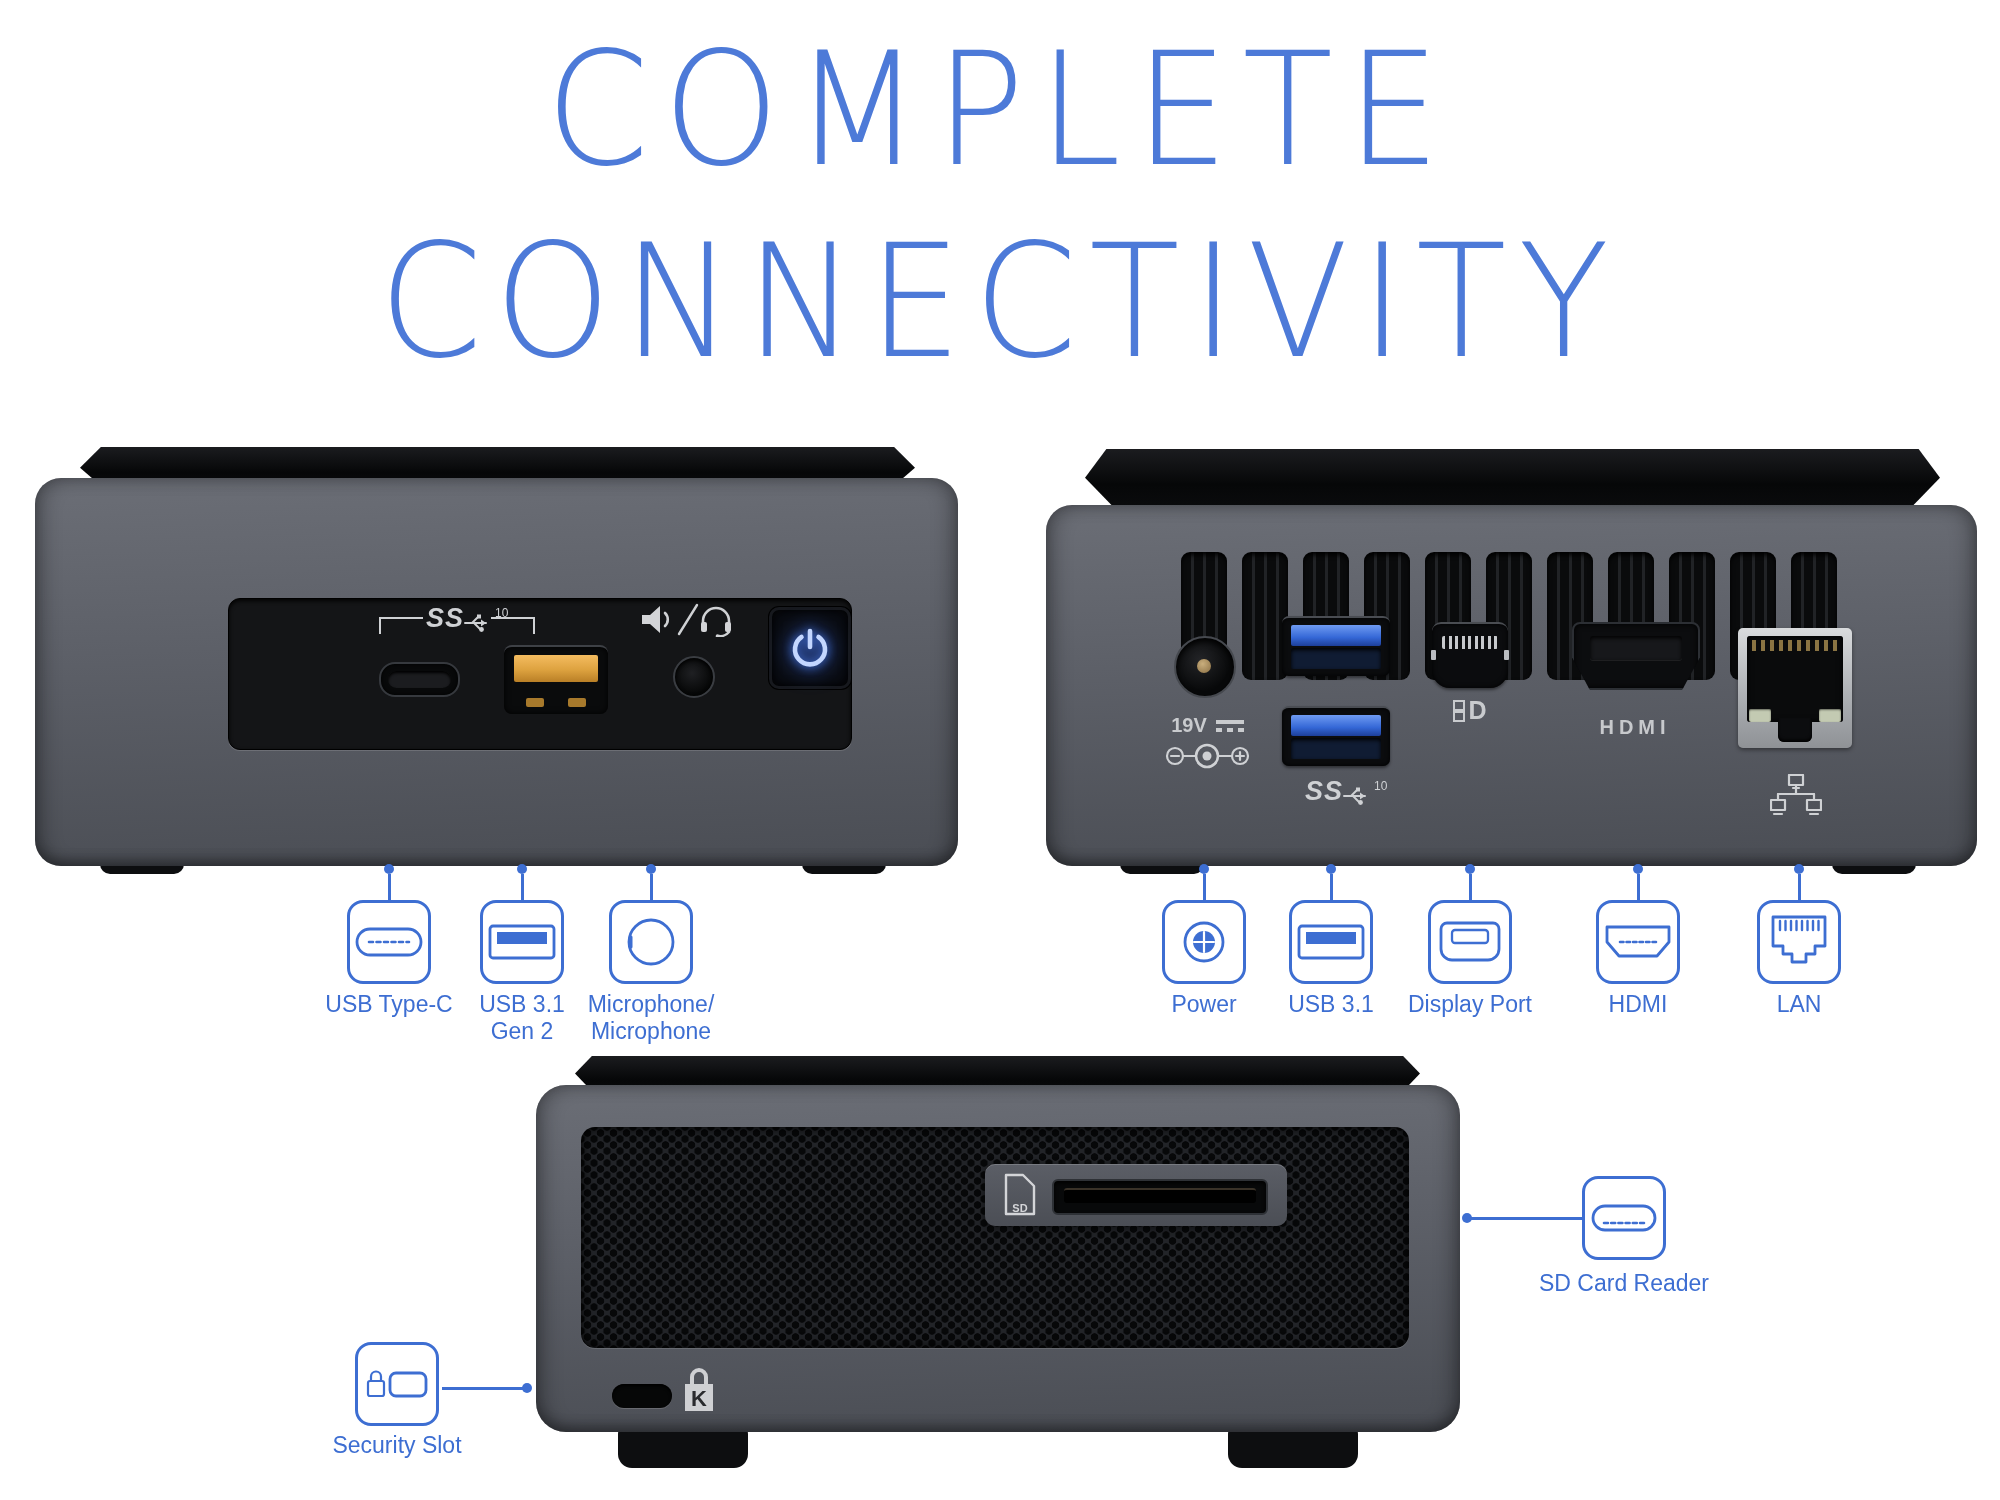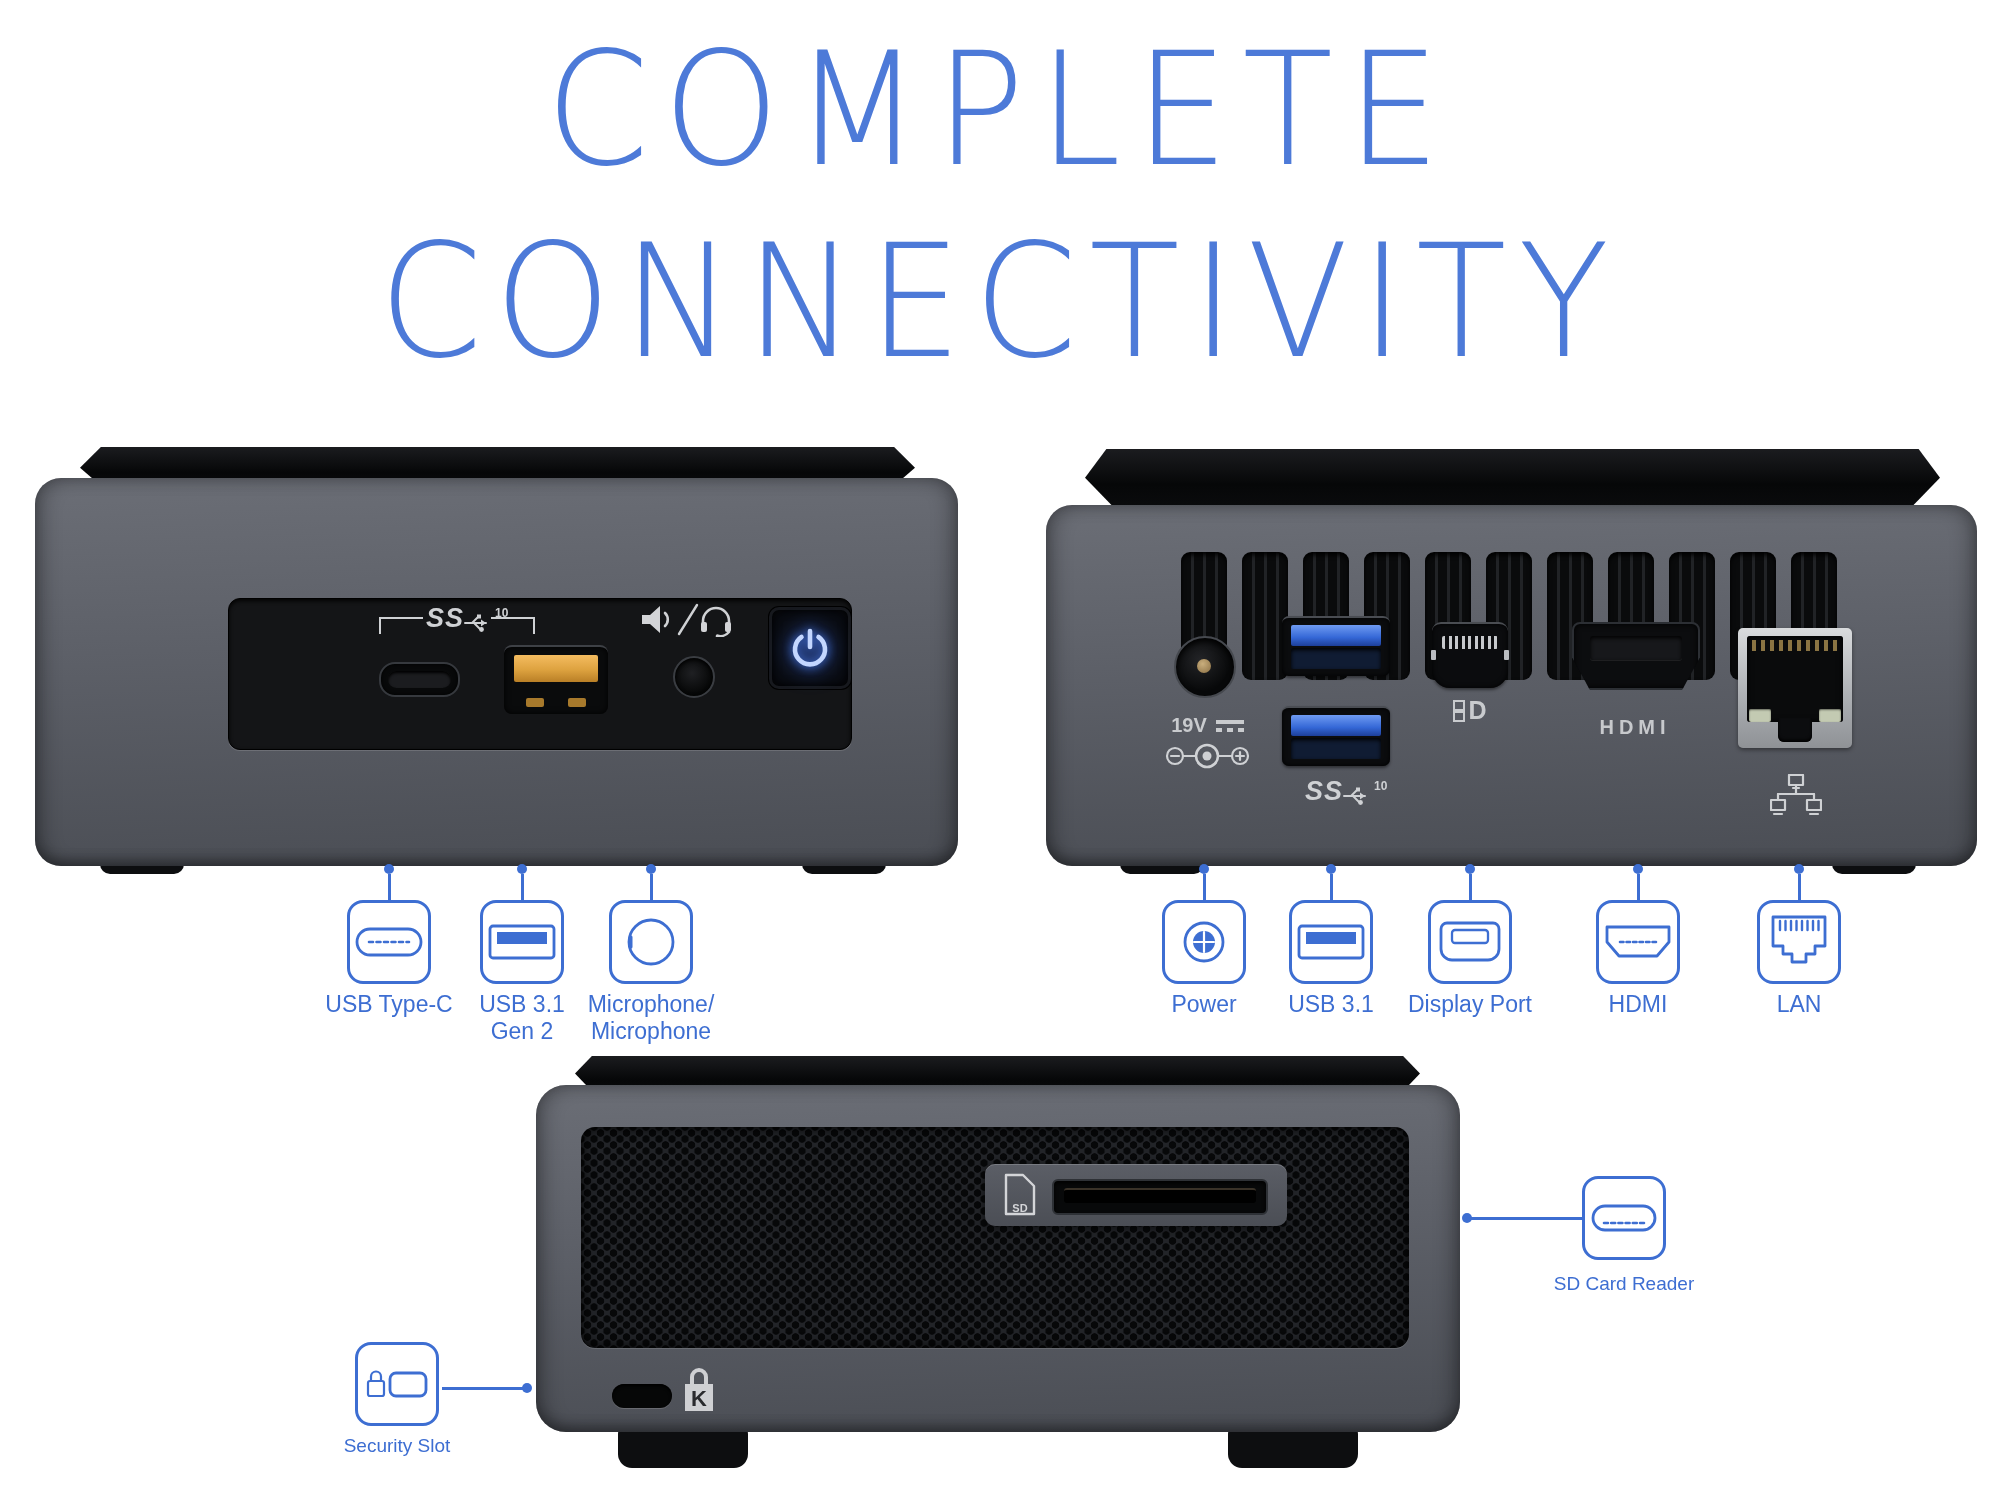--- a/index.html
+++ b/index.html
@@ -37,21 +37,21 @@
   }
 
   
   .front-panel{
     position:absolute;background:#141517;border-radius:12px;
     border:1px solid #000;
     box-shadow:0 1px 0 rgba(255,255,255,.14), inset 0 2px 4px rgba(0,0,0,.9);
   }
   .ss-unit{display:inline-flex;align-items:flex-start;color:#cfd1d4;}
   .ss-txt{font-style:italic;font-weight:bold;font-size:27px;line-height:23px;letter-spacing:1px;}
-  .ss-sup{font-size:12px;line-height:12px;font-weight:bold;margin-left:1px;}
+  .ss-sup{font-size:12px;line-height:12px;font-weight:normal;margin-left:1px;}
   .bracket-l{position:absolute;width:42px;height:15px;border-top:2.5px solid #cfd1d4;border-left:2.5px solid #cfd1d4;}
   .bracket-r{position:absolute;width:42px;height:15px;border-top:2.5px solid #cfd1d4;border-right:2.5px solid #cfd1d4;}
 
   .usbc-port{
     position:absolute;background:#08090a;border-radius:16px;border:2px solid #36393e;
     box-shadow:inset 0 0 4px #000;
   }
   .usbc-port::after{
     content:"";position:absolute;left:7px;right:7px;top:7px;bottom:7px;
     background:#1b1c1f;border-radius:10px;box-shadow:inset 0 2px 3px #000;
@@ -185,21 +185,21 @@
   .clbl{
     margin-top:7px;color:#3d6ed2;font-size:23px;line-height:27px;text-align:center;white-space:nowrap;
   }
   .hline{position:absolute;height:3px;background:#3d6ed2;}
   .hdot{position:absolute;width:10px;height:10px;border-radius:50%;background:#3d6ed2;}
   .hbox{
     position:absolute;width:84px;height:84px;border:3px solid #3d6ed2;border-radius:16px;background:#fff;
     display:flex;align-items:center;justify-content:center;box-sizing:border-box;
   }
   .hbox svg{stroke:#3d6ed2;fill:none;stroke-linecap:round;stroke-linejoin:round;}
-  .hlbl{position:absolute;color:#3d6ed2;font-size:19px;line-height:27px;text-align:center;white-space:nowrap;}
+  .hlbl{position:absolute;color:#3d6ed2;font-size:23px;line-height:27px;text-align:center;white-space:nowrap;}
 
   .devsvg{stroke:#cfd1d4;fill:none;stroke-linecap:round;stroke-linejoin:round;}
 </style>
 </head>
 <body>
 
 <div class="title">
   <span class="tl1">COMPLETE</span>
   <span class="tl2">CONNECTIVITY</span>
 </div>

